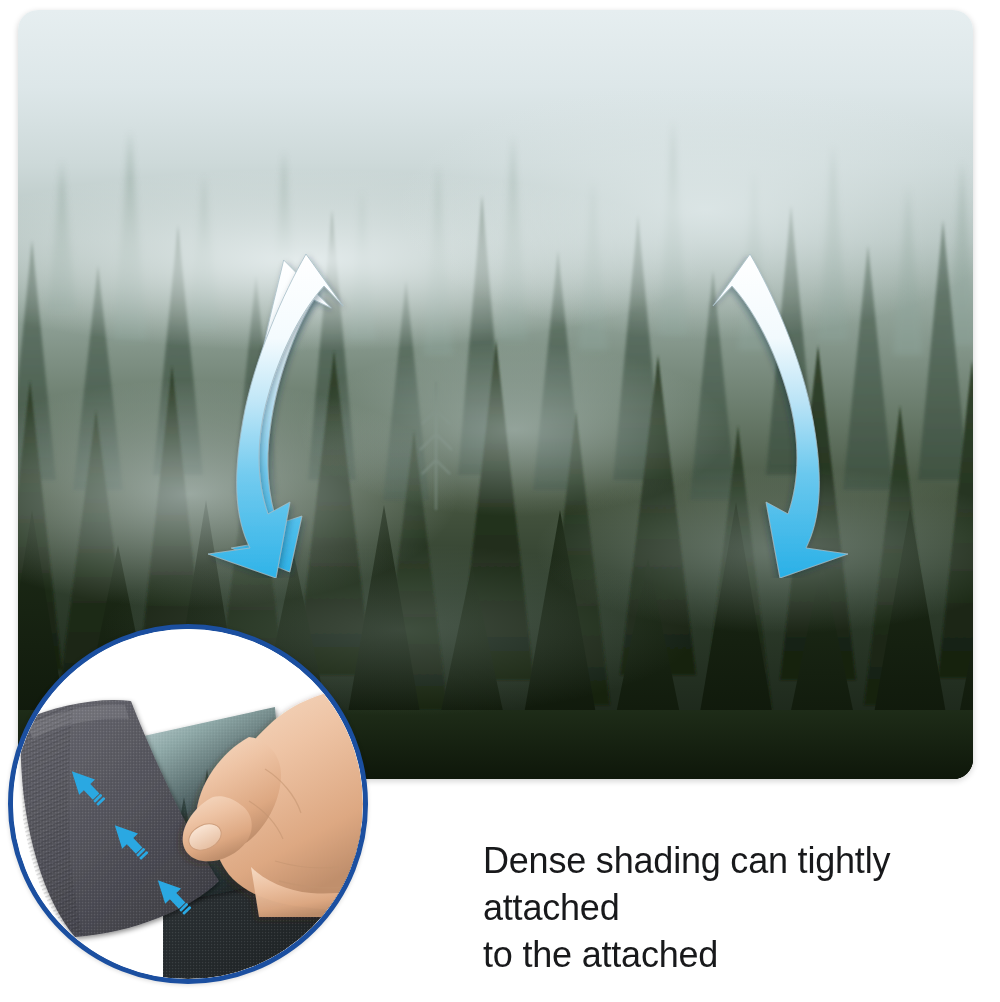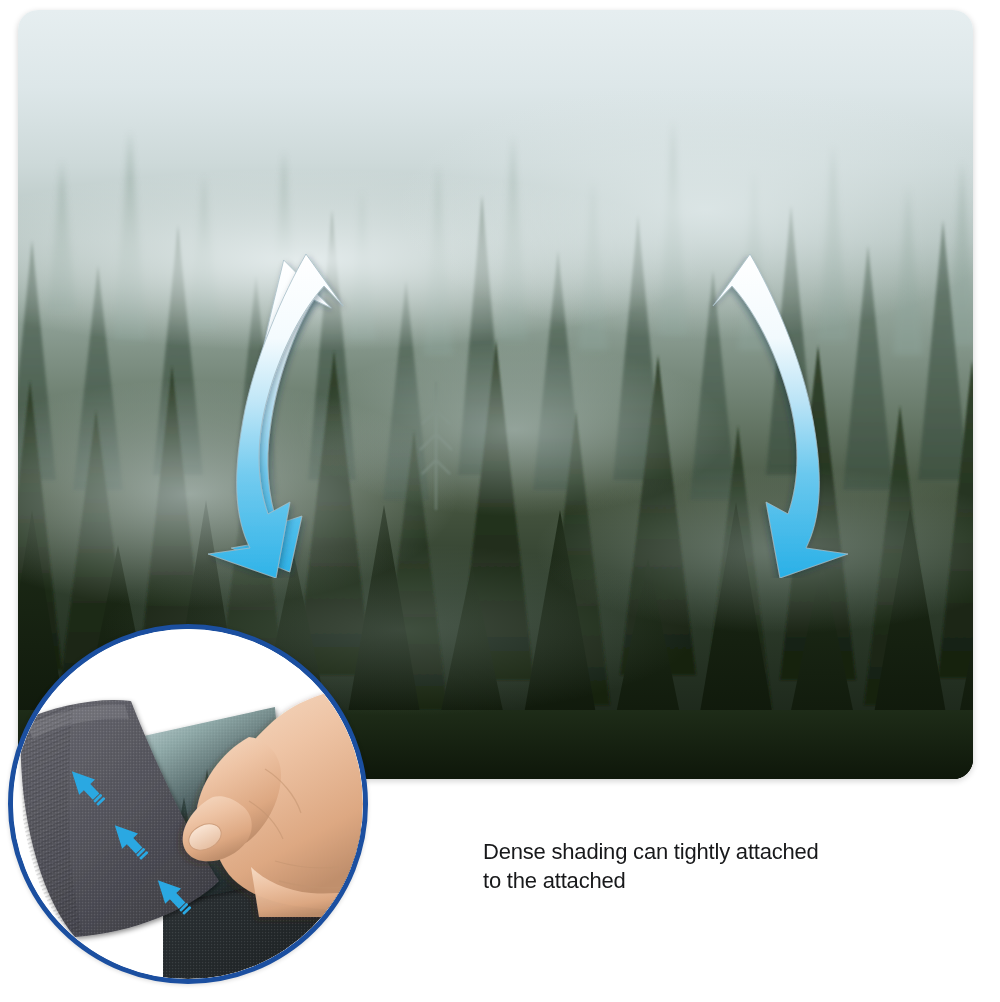--- a/index.html
+++ b/index.html
@@ -80,21 +80,21 @@
   .caption h2{
     color:#1d5aa8;
     font-size:40px;
     font-weight:bold;
     letter-spacing:-.4px;
     line-height:1.08;
     margin:0 0 12px 5px;
   }
   .caption p{
     color:#18191b;
-    font-size:22px;
+    font-size:36px;
     font-weight:normal;
     line-height:1.30;
     letter-spacing:-.2px;
   }
 </style>
 </head>
 <body>
 
 <div class="hero-photo">
   <div class="sky"></div>

